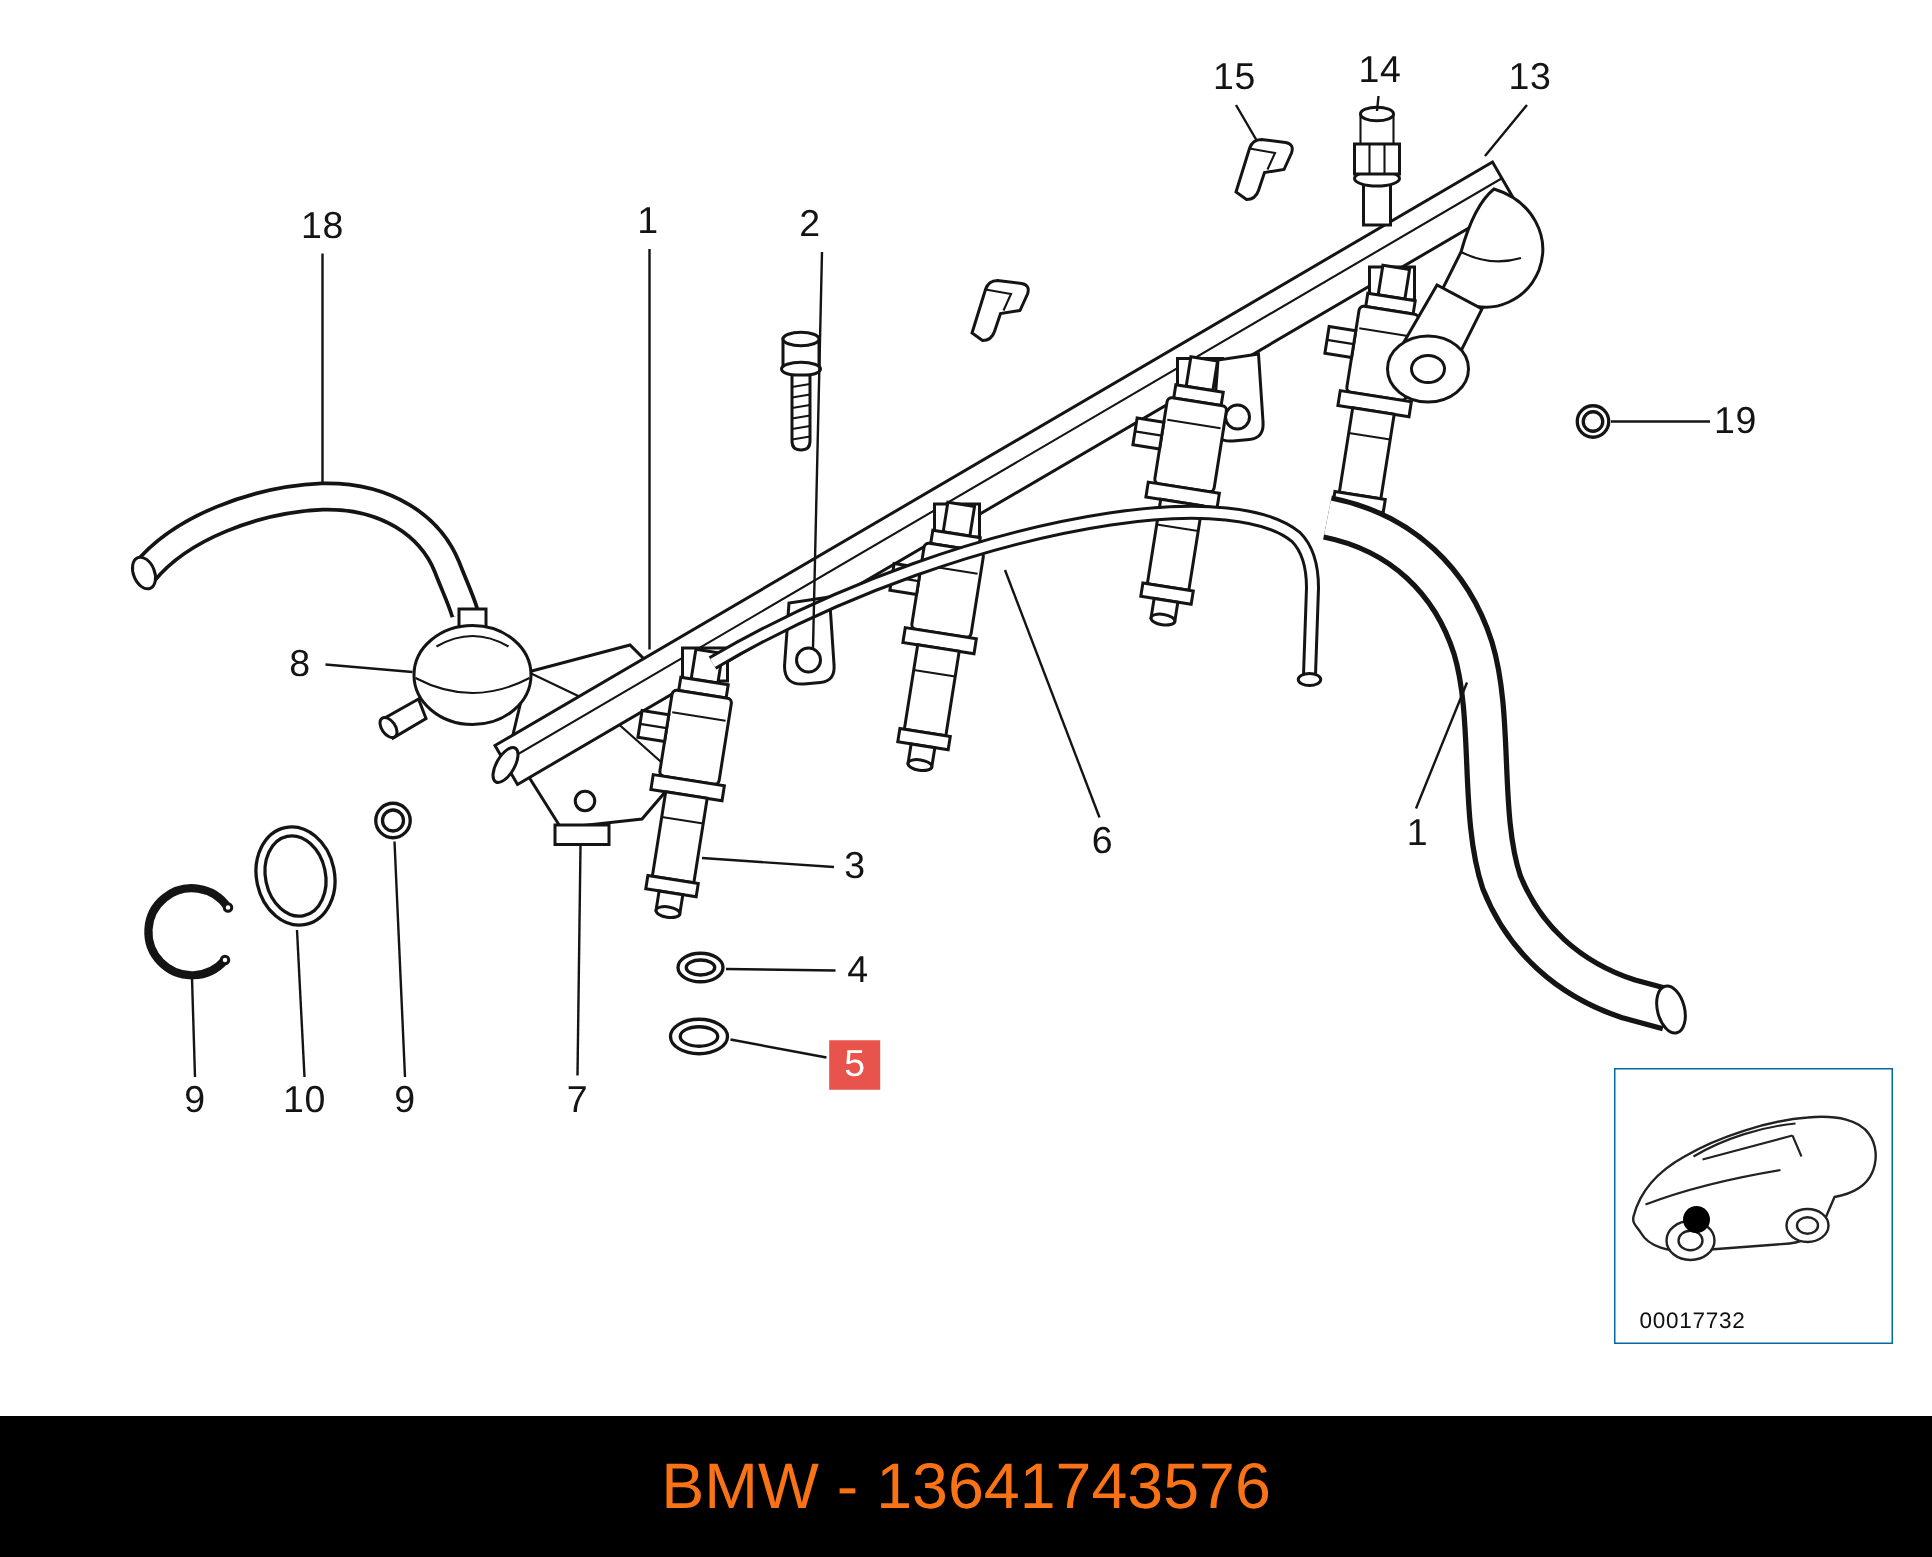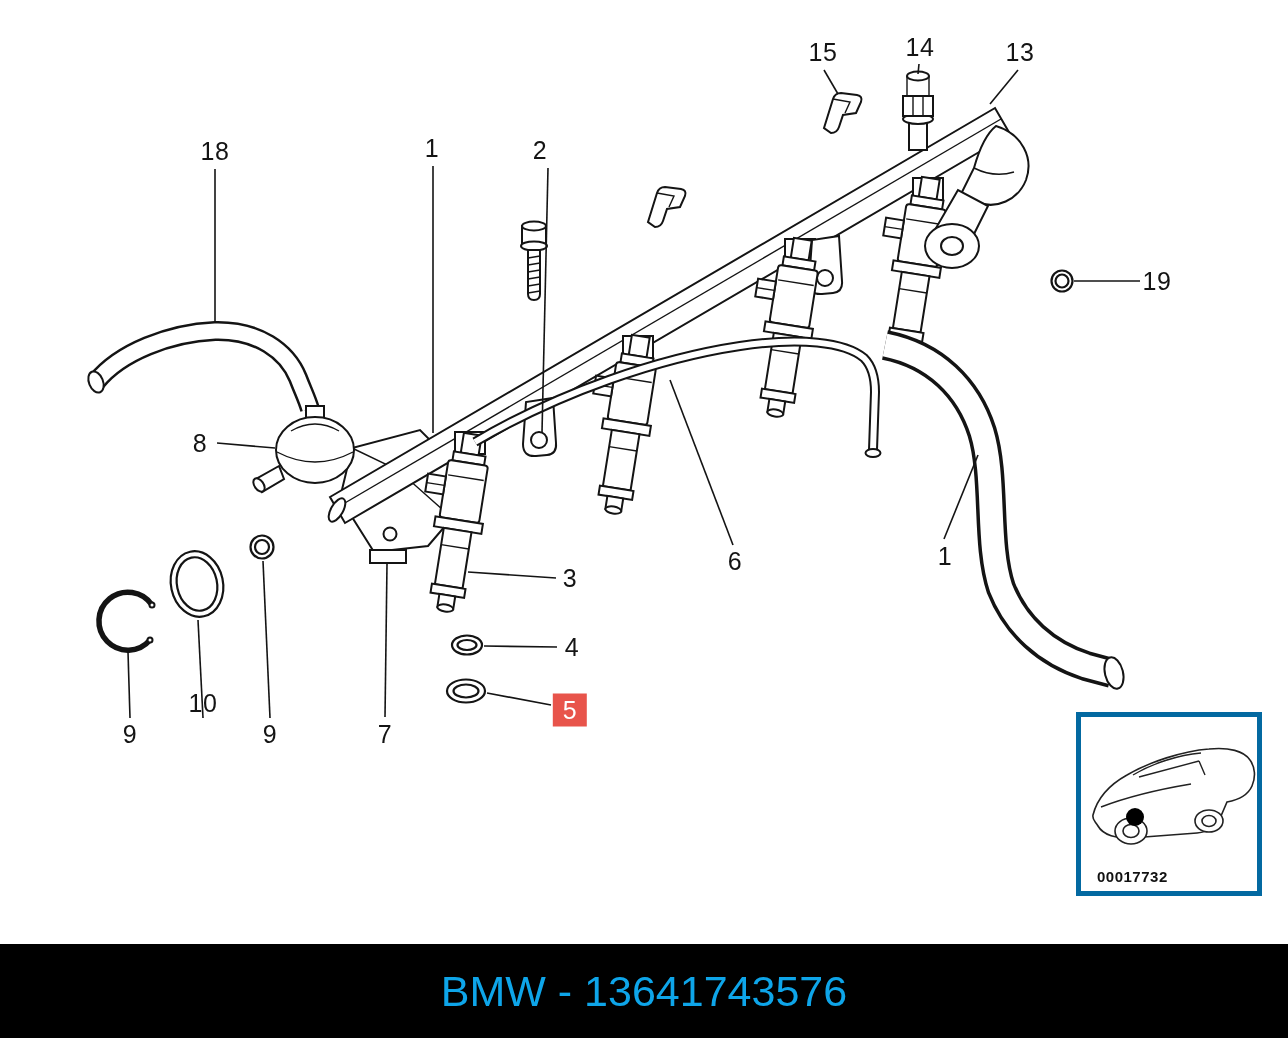--- a/index.html
+++ b/index.html
@@ -20,32 +20,32 @@
 
   .callout {
     position:absolute; transform:translate(-50%,-50%);
     font-weight:normal; font-size:25px; color:#141414;
     line-height:1; letter-spacing:.5px; white-space:nowrap;
   }
   .callout.hl { background:#e8544b; color:#ffffff; padding:4px 10px; }
 
   .inset {
     position:absolute; left:1076px; top:712px; width:186px; height:184px;
-    border:5px solid #0369a1; background:#fff;font-weight:bold;
+    border:1px solid #0369a1; background:#fff;
   }
   .inset svg { position:absolute; left:0; top:6px; display:block; }
   .inset .c { fill:#ffffff; stroke:#222222; stroke-width:1.6; }
   .inset-id {
     position:absolute; left:16px; bottom:6px;
     font-size:15px; color:#111; letter-spacing:.5px;
   }
 
   .footer {
     position:absolute; left:0; bottom:0; width:100%; height:94px;
-    background:#000000; color:#0ea5e9;
+    background:#000000; color:#f97316;
     display:flex; align-items:center; justify-content:center; gap:110px;
     font-size:43px;
   }
 </style>
 </head>
 <body>
 
 <div class="stage">
 
   <svg class="diagram" width="1288" height="944" viewBox="0 0 1288 944">
@@ -213,21 +213,21 @@
 
   <div class="callout" style="left:432px; top:148px">1</div>
   <div class="callout" style="left:540px; top:150px">2</div>
   <div class="callout" style="left:570px; top:578px">3</div>
   <div class="callout" style="left:572px; top:647px">4</div>
   <div class="callout hl" style="left:570px; top:710px">5</div>
   <div class="callout" style="left:735px; top:561px">6</div>
   <div class="callout" style="left:385px; top:734px">7</div>
   <div class="callout" style="left:200px; top:443px">8</div>
   <div class="callout" style="left:270px; top:734px">9</div>
-  <div class="callout" style="left:203px; top:703px">10</div>
+  <div class="callout" style="left:203px; top:734px">10</div>
   <div class="callout" style="left:130px; top:734px">9</div>
   <div class="callout" style="left:215px; top:151px">18</div>
   <div class="callout" style="left:1020px; top:52px">13</div>
   <div class="callout" style="left:920px; top:47px">14</div>
   <div class="callout" style="left:823px; top:52px">15</div>
   <div class="callout" style="left:1157px; top:281px">19</div>
   <div class="callout" style="left:945px; top:556px">1</div>
 
   <div class="inset">
     <svg width="186" height="130" viewBox="0 0 186 130">

